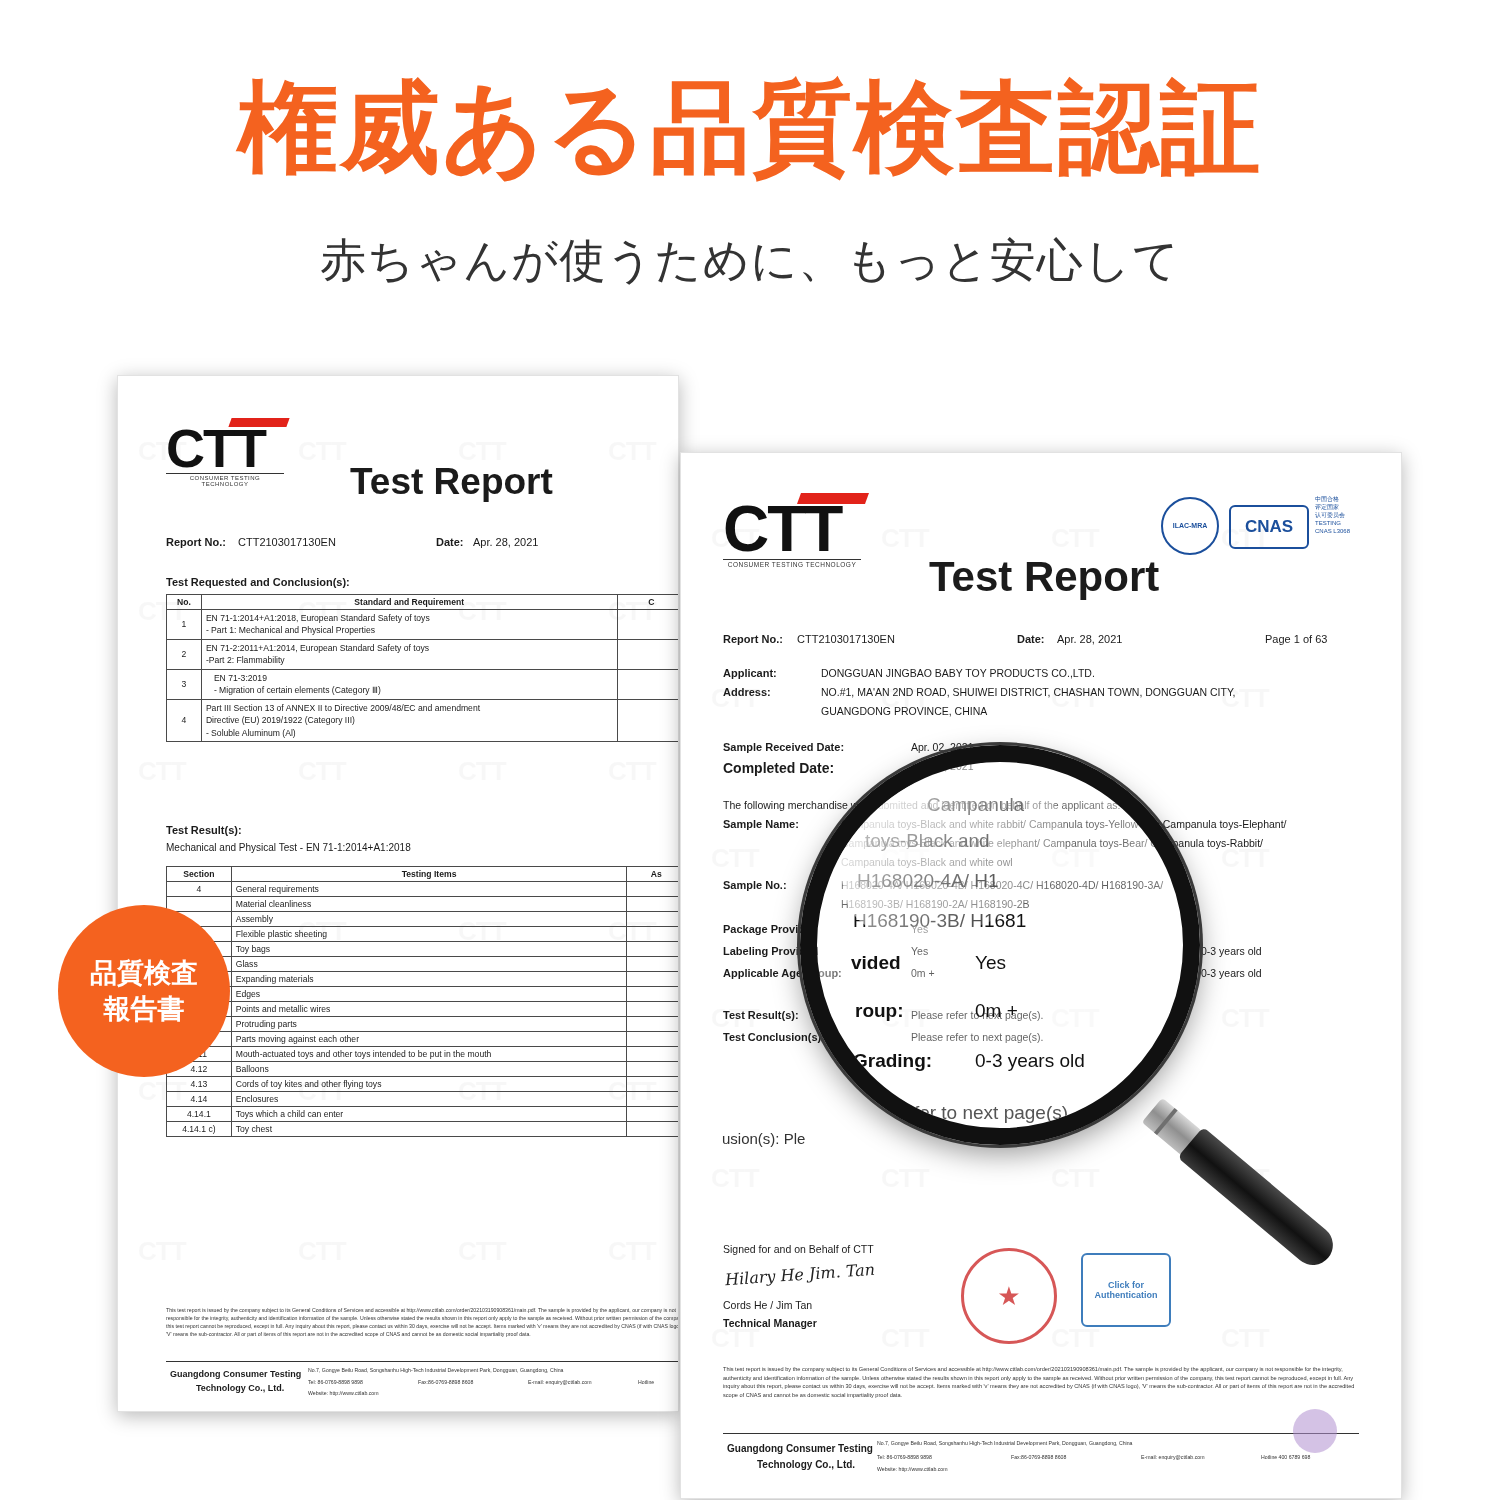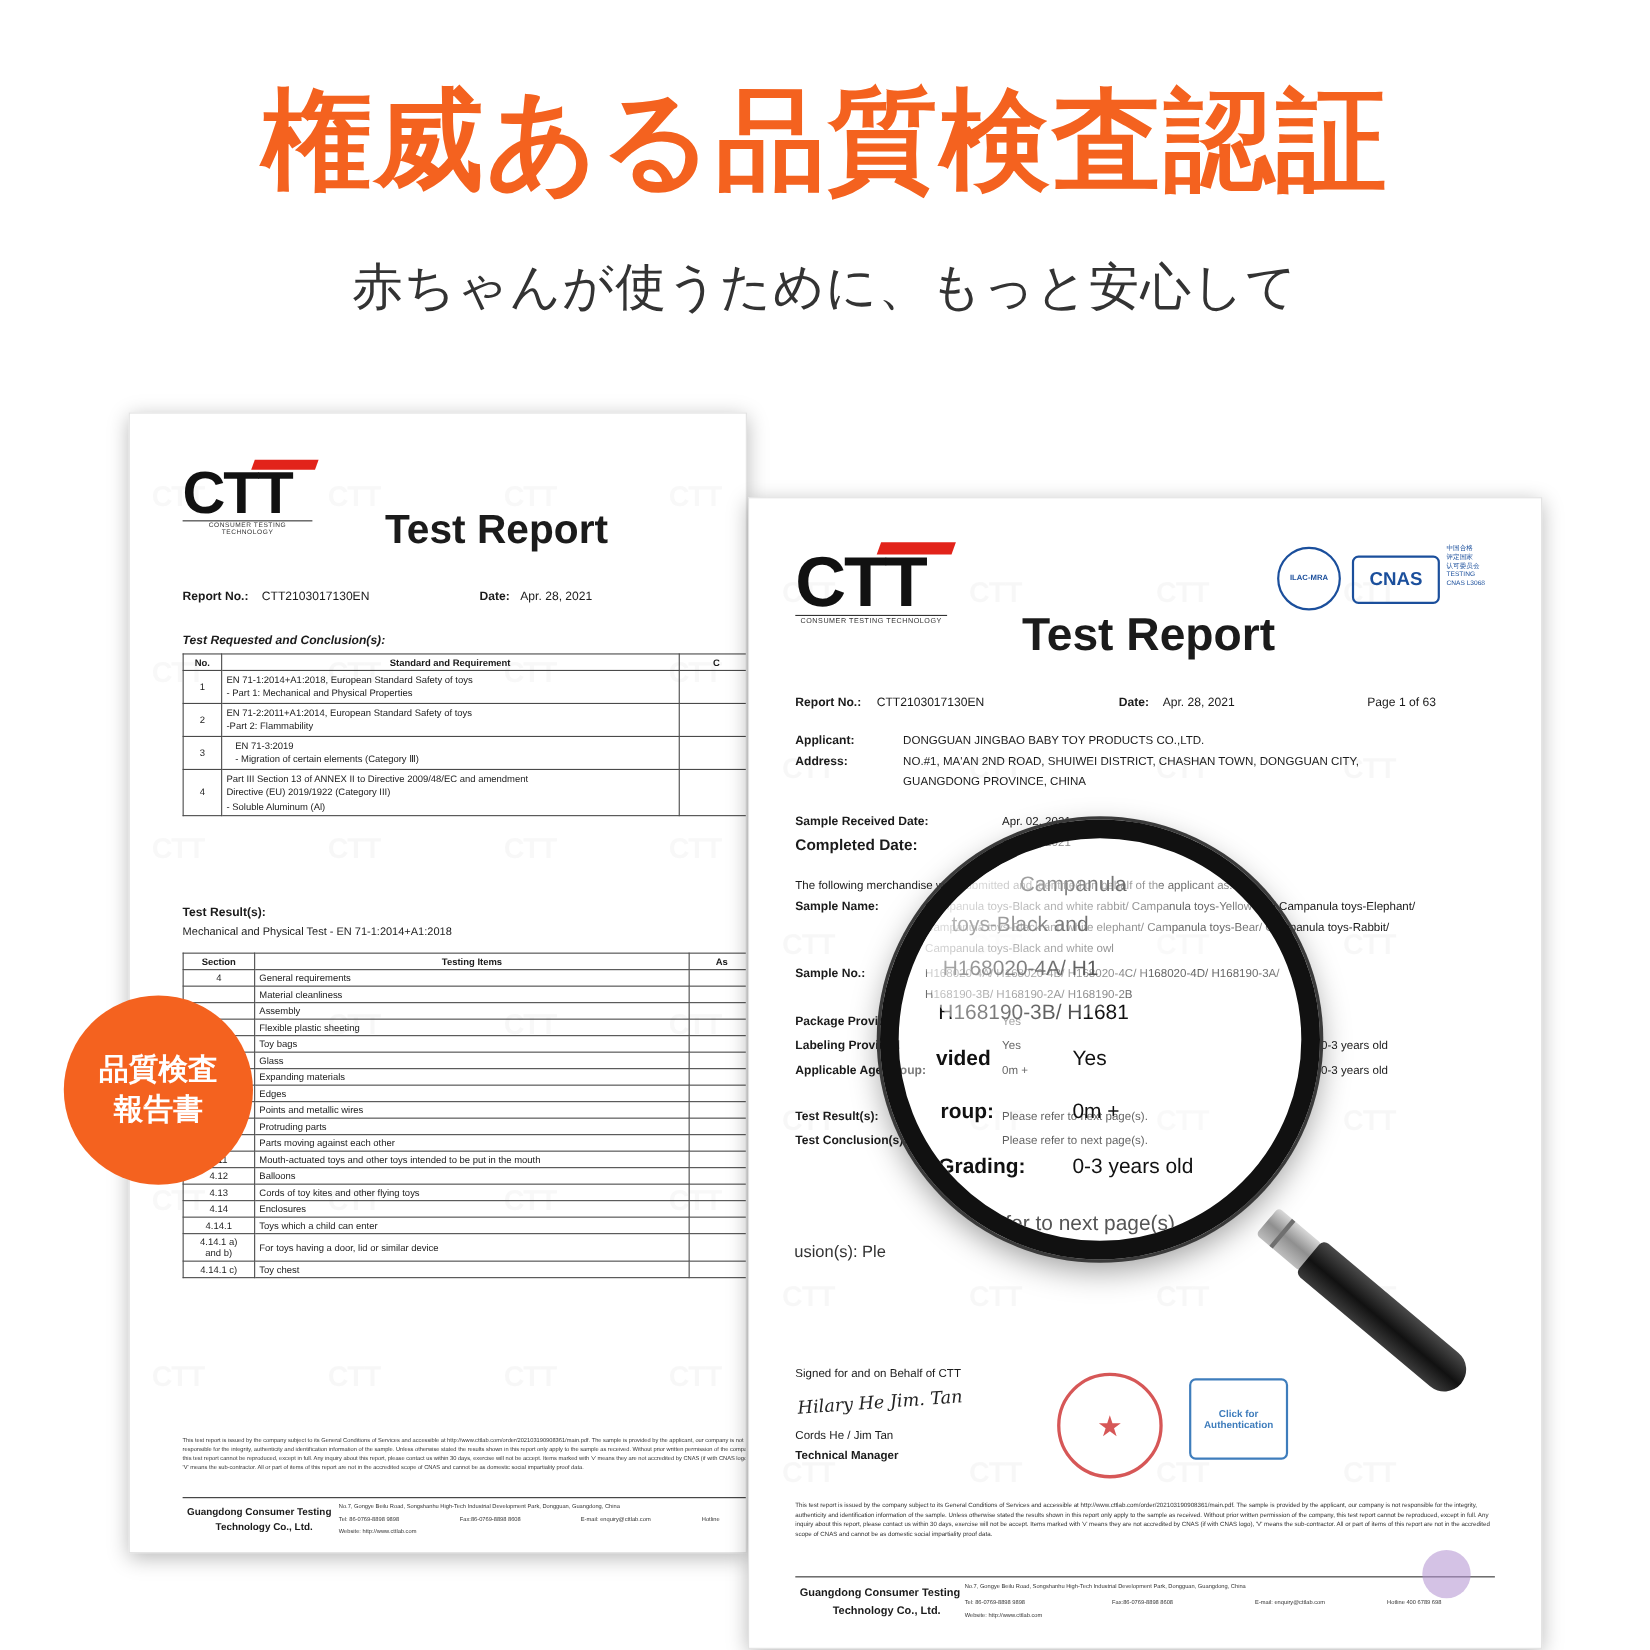--- a/index.html
+++ b/index.html
@@ -169,21 +169,21 @@
     <div class="sub" style="width:118px;">CONSUMER TESTING TECHNOLOGY</div>
   </div>
 
   <div class="t bold" style="left:232px;top:85px;font-size:37px;">Test Report</div>
 
   <div class="t bold" style="left:48px;top:160px;font-size:11px;">Report No.:</div>
   <div class="t" style="left:120px;top:160px;font-size:11px;">CTT2103017130EN</div>
   <div class="t bold" style="left:318px;top:160px;font-size:11px;">Date:</div>
   <div class="t" style="left:355px;top:160px;font-size:11px;">Apr. 28, 2021</div>
 
-  <div class="t bold" style="left:48px;top:200px;font-size:11px;font-style:italic;">Test Requested and Conclusion(s):</div>
+  <div class="t bold" style="left:48px;top:200px;font-size:11px;">Test Requested and Conclusion(s):</div>
 
   <table class="doc" id="back-req-table" style="left:48px;top:218px;width:520px;font-size:8.6px;">
     <thead>
       <tr>
         <th style="width:26px;">No.</th>
         <th style="width:410px;">Standard and Requirement</th>
         <th style="width:60px;">C</th>
       </tr>
     </thead>
     <tbody>
@@ -298,26 +298,20 @@
           <td></td>
         </tr>
       <tr>
           <td class="ctr">4.14</td>
           <td>Enclosures</td>
           <td></td>
         </tr>
       <tr>
           <td class="ctr">4.14.1</td>
           <td>Toys which a child can enter</td>
-          <td></td>
-        </tr>
-      <tr>
-          <td class="ctr" style="white-space:pre-line;">4.14.1 a)
-and b)</td>
-          <td>For toys having a door, lid or similar device</td>
           <td></td>
         </tr>
       <tr>
           <td class="ctr">4.14.1 c)</td>
           <td>Toy chest</td>
           <td></td>
         </tr>
     </tbody>
   </table>
 
@@ -380,21 +374,21 @@
 认可委员会
 TESTING
 CNAS L3068</div>
 
   <div class="t bold" style="left:248px;top:100px;font-size:42px;">Test Report</div>
 
   <div class="t bold" style="left:42px;top:180px;font-size:11px;">Report No.:</div>
   <div class="t" style="left:116px;top:180px;font-size:11px;">CTT2103017130EN</div>
   <div class="t bold" style="left:336px;top:180px;font-size:11px;">Date:</div>
   <div class="t" style="left:376px;top:180px;font-size:11px;">Apr. 28, 2021</div>
-  <div class="t" style="left:562px;top:180px;font-size:11px;">Page 1 of 63</div>
+  <div class="t" style="left:584px;top:180px;font-size:11px;">Page 1 of 63</div>
 
   <div class="t bold" style="left:42px;top:214px;font-size:11px;">Applicant:</div>
   <div class="t" style="left:140px;top:214px;font-size:10.5px;">DONGGUAN JINGBAO BABY TOY PRODUCTS CO.,LTD.</div>
   <div class="t bold" style="left:42px;top:233px;font-size:11px;">Address:</div>
   <div class="t" style="left:140px;top:233px;font-size:10.5px;">NO.#1, MA'AN 2ND ROAD, SHUIWEI DISTRICT, CHASHAN TOWN, DONGGUAN CITY,</div>
   <div class="t" style="left:140px;top:252px;font-size:10.5px;">GUANGDONG PROVINCE, CHINA</div>
 
   <div class="t bold" style="left:42px;top:288px;font-size:11px;">Sample Received Date:</div>
   <div class="t" style="left:230px;top:288px;font-size:10.5px;">Apr. 02, 2021</div>
   <div class="t bold" style="left:42px;top:307px;font-size:14px;">Completed Date:</div>

